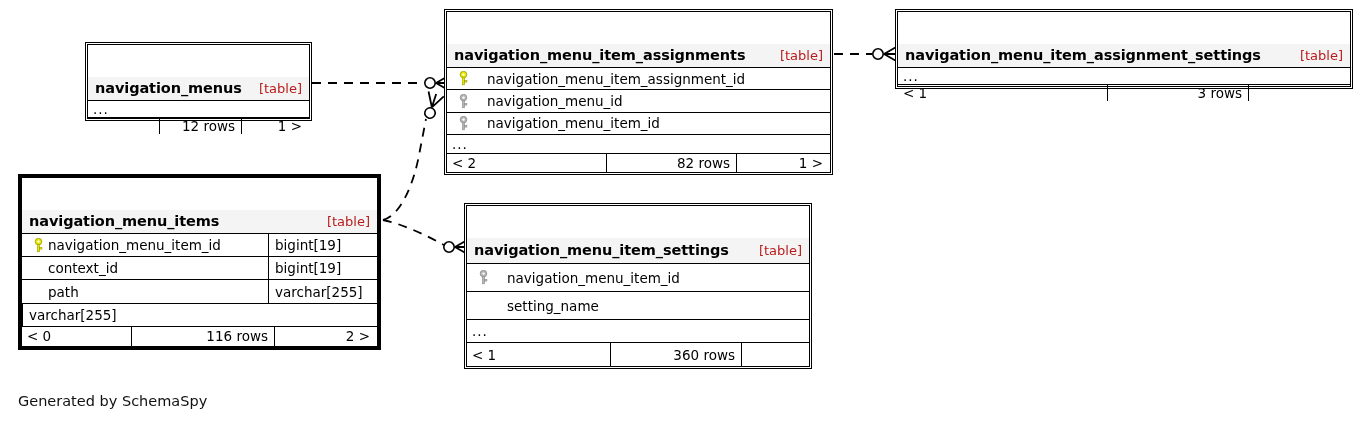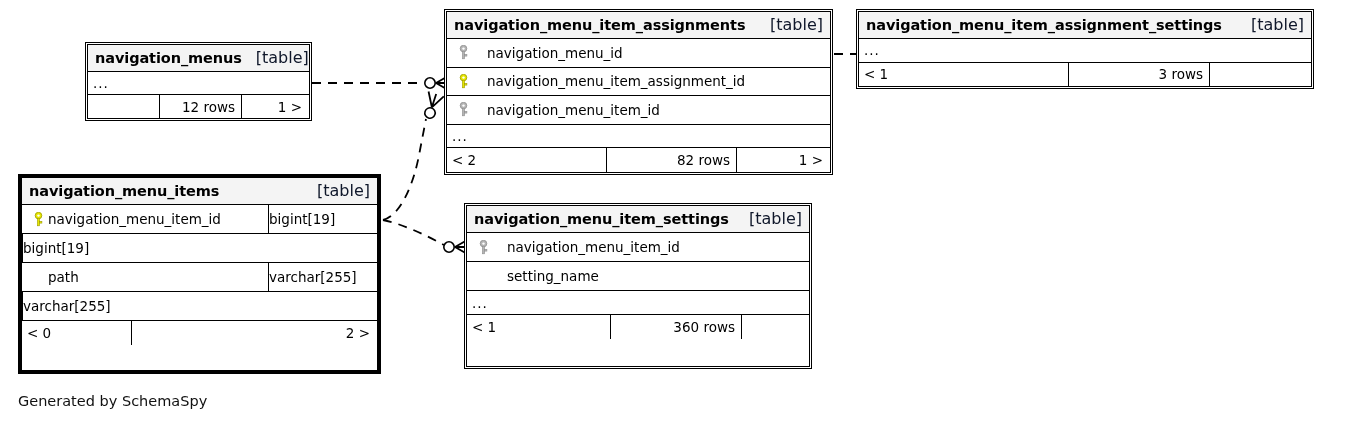--- a/index.html
+++ b/index.html
@@ -40,31 +40,32 @@
   
   .tbl-header {
     display: flex;
     align-items: center;
     justify-content: space-between;
     background: #f4f4f4;
     border-bottom: 1px solid #000000;
     padding: 3px 7px 4px 7px;
     height: 27px;
     box-sizing: border-box;
+    margin-top: 32px;
   }
   .tbl-name {
     font-weight: bold;
     font-size: 14.5px;
     color: #000000;
     white-space: nowrap;
     letter-spacing: -0.1px;
   }
   .tbl-tag {
-    font-size: 16px;
-    color: #0f172a;
+    font-size: 13px;
+    color: #b91c1c;
     white-space: nowrap;
     padding-left: 14px;
   }
 
   
   .col-row {
     display: flex;
     align-items: stretch;
     border-bottom: 1px solid #000000;
     height: 29px;
@@ -78,21 +79,21 @@
     flex: 1 1 auto;
     min-width: 0;
     padding-left: 6px;
     box-sizing: border-box;
   }
   .col-type {
     display: flex;
     align-items: center;
     flex: 0 0 auto;
     border-left: 1px solid #000000;
-    padding: 0 0;
+    padding: 0 6px;
     font-size: 13.5px;
     color: #000000;
     box-sizing: border-box;
     white-space: nowrap;
   }
   .col-label {
     font-size: 13.5px;
     color: #000000;
     white-space: nowrap;
   }
@@ -225,43 +226,43 @@
     <div class="table-inner">
       <div class="tbl-header">
         <span class="tbl-name">navigation_menu_item_assignments</span>
         <span class="tbl-tag">[table]</span>
       </div>
 
       <div class="col-row">
         <div class="col-main">
           <span class="key-slot">
             <svg class="key-ico" width="11" height="15" viewBox="0 0 11 15">
+              <circle cx="5.5" cy="3.6" r="3.3" fill="#e8e800" stroke="#9a9a00" stroke-width="0.8"></circle>
+              <circle cx="5.5" cy="3.6" r="1.2" fill="#ffffff"></circle>
+              <rect x="4.4" y="6.2" width="2.2" height="7.6" fill="#e8e800" stroke="#9a9a00" stroke-width="0.6"></rect>
+              <rect x="6.6" y="9.4" width="2.3" height="1.7" fill="#e8e800" stroke="#9a9a00" stroke-width="0.6"></rect>
+            </svg>
+          </span>
+          <span class="indent-slot"></span>
+          <span class="col-label">navigation_menu_item_assignment_id</span>
+        </div>
+      </div>
+
+      <div class="col-row">
+        <div class="col-main">
+          <span class="key-slot">
+            <svg class="key-ico" width="11" height="15" viewBox="0 0 11 15">
               <circle cx="5.5" cy="3.6" r="3.3" fill="#b5b5b5" stroke="#8e8e8e" stroke-width="0.8"></circle>
               <circle cx="5.5" cy="3.6" r="1.2" fill="#ffffff"></circle>
               <rect x="4.4" y="6.2" width="2.2" height="7.6" fill="#b5b5b5" stroke="#8e8e8e" stroke-width="0.6"></rect>
               <rect x="6.6" y="9.4" width="2.3" height="1.7" fill="#b5b5b5" stroke="#8e8e8e" stroke-width="0.6"></rect>
             </svg>
           </span>
           <span class="indent-slot"></span>
           <span class="col-label">navigation_menu_id</span>
-        </div>
-      </div>
-
-      <div class="col-row">
-        <div class="col-main">
-          <span class="key-slot">
-            <svg class="key-ico" width="11" height="15" viewBox="0 0 11 15">
-              <circle cx="5.5" cy="3.6" r="3.3" fill="#e8e800" stroke="#9a9a00" stroke-width="0.8"></circle>
-              <circle cx="5.5" cy="3.6" r="1.2" fill="#ffffff"></circle>
-              <rect x="4.4" y="6.2" width="2.2" height="7.6" fill="#e8e800" stroke="#9a9a00" stroke-width="0.6"></rect>
-              <rect x="6.6" y="9.4" width="2.3" height="1.7" fill="#e8e800" stroke="#9a9a00" stroke-width="0.6"></rect>
-            </svg>
-          </span>
-          <span class="indent-slot"></span>
-          <span class="col-label">navigation_menu_item_assignment_id</span>
         </div>
       </div>
 
       <div class="col-row">
         <div class="col-main">
           <span class="key-slot">
             <svg class="key-ico" width="11" height="15" viewBox="0 0 11 15">
               <circle cx="5.5" cy="3.6" r="3.3" fill="#b5b5b5" stroke="#8e8e8e" stroke-width="0.8"></circle>
               <circle cx="5.5" cy="3.6" r="1.2" fill="#ffffff"></circle>
               <rect x="4.4" y="6.2" width="2.2" height="7.6" fill="#b5b5b5" stroke="#8e8e8e" stroke-width="0.6"></rect>
@@ -275,36 +276,36 @@
 
       <div class="ellipsis-row">...</div>
       <div class="tbl-footer">
         <div class="foot-cell foot-left" style="width:159px;">&lt; 2</div>
         <div class="foot-cell foot-mid" style="width:130px;">82 rows</div>
         <div class="foot-cell foot-right" style="flex:1 1 auto;">1 &gt;</div>
       </div>
     </div>
   </div>
 
-  <div class="table-box" style="left:856px; top:9px; width:458px; height:80px;">
+  <div class="table-box" style="left:895px; top:9px; width:458px; height:80px;">
     <div class="table-inner">
       <div class="tbl-header">
         <span class="tbl-name">navigation_menu_item_assignment_settings</span>
         <span class="tbl-tag">[table]</span>
       </div>
       <div class="ellipsis-row">...</div>
       <div class="tbl-footer">
         <div class="foot-cell foot-left" style="width:209px;">&lt; 1</div>
         <div class="foot-cell foot-mid" style="width:141px;">3 rows</div>
         <div class="foot-cell foot-right" style="flex:1 1 auto;"></div>
       </div>
     </div>
   </div>
 
-  <div class="table-box focal" style="left:18px; top:174px; width:363px; height:200px;">
+  <div class="table-box focal" style="left:18px; top:174px; width:363px; height:176px;">
     <div class="table-inner">
       <div class="tbl-header">
         <span class="tbl-name">navigation_menu_items</span>
         <span class="tbl-tag">[table]</span>
       </div>
 
       <div class="col-row">
         <div class="col-main">
           <span class="key-slot">
             <svg class="key-ico" width="11" height="15" viewBox="0 0 11 15">
@@ -313,37 +314,42 @@
               <rect x="4.4" y="6.2" width="2.2" height="7.6" fill="#e8e800" stroke="#9a9a00" stroke-width="0.6"></rect>
               <rect x="6.6" y="9.4" width="2.3" height="1.7" fill="#e8e800" stroke="#9a9a00" stroke-width="0.6"></rect>
             </svg>
           </span>
           <span class="col-label">navigation_menu_item_id</span>
         </div>
         <div class="col-type" style="width:109px;">bigint[19]</div>
       </div>
 
       <div class="col-row">
+        <div class="col-main">
+          <span class="key-slot"></span>
+          <span class="col-label">context_id</span>
+        </div>
         <div class="col-type" style="width:109px;">bigint[19]</div>
       </div>
 
       <div class="col-row">
         <div class="col-main">
           <span class="key-slot"></span>
           <span class="col-label">path</span>
         </div>
         <div class="col-type" style="width:109px;">varchar[255]</div>
       </div>
 
       <div class="col-row">
         <div class="col-type" style="width:109px;">varchar[255]</div>
       </div>
 
       <div class="tbl-footer">
         <div class="foot-cell foot-left" style="width:109px;">&lt; 0</div>
+        <div class="foot-cell foot-mid" style="width:143px;">116 rows</div>
         <div class="foot-cell foot-right" style="flex:1 1 auto;">2 &gt;</div>
       </div>
     </div>
   </div>
 
   <div class="table-box" style="left:464px; top:203px; width:348px; height:166px;">
     <div class="table-inner">
       <div class="tbl-header">
         <span class="tbl-name">navigation_menu_item_settings</span>
         <span class="tbl-tag">[table]</span>

